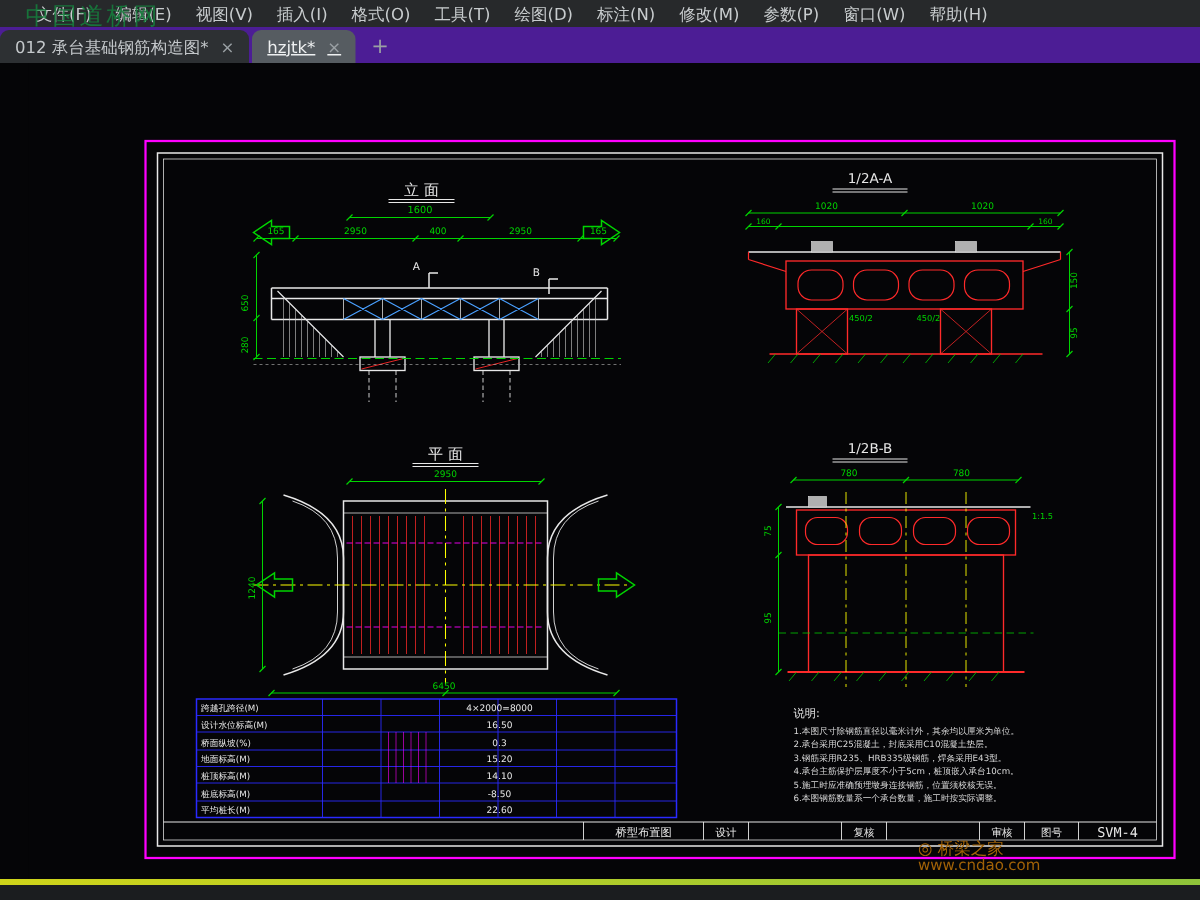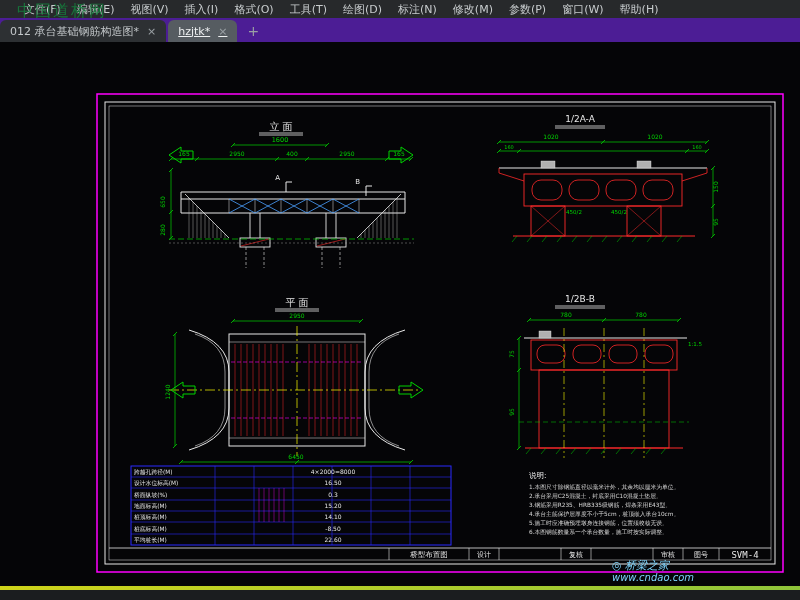--- a/index.html
+++ b/index.html
@@ -13,21 +13,21 @@
        border-radius:6px 6px 0 0;margin-right:2px;white-space:nowrap;}
   .tab.inactive{background:#2d3033;color:#c4c8cb;}
   .tab.active{background:#565c61;color:#eef0f1;text-decoration:underline;}
   .tab .x{margin-left:8px;color:#9aa0a4;font-size:11px;}
   .newtab{color:#9aa0a4;font-size:14px;padding:0 8px;margin-bottom:3px;}
   .canvas{position:relative;width:800px;height:544px;background:#050507;margin-left:19px;}
   .statusline{height:4px;background:linear-gradient(to right,#cfd41a,#8fc43a);}
   .bottombar{height:10px;background:#1b1d1f;}
   .wm-top{position:absolute;left:17px;top:1px;color:#15803d;font-size:16px;
           letter-spacing:2px;opacity:.85;z-index:5;}
-  .wm-bottom{position:absolute;left:612px;top:560px;color:#7dd3fc;z-index:5;line-height:1.1;font-style:italic;}
+  .wm-bottom{position:absolute;left:612px;top:560px;color:#a16207;z-index:5;line-height:1.1;}
   .wm-bottom .nm{font-size:11px;}
   .wm-bottom .url{font-size:10px;}
   .ct{font-family:"DejaVu Sans Mono", monospace;}
   svg text{font-family:"DejaVu Sans", sans-serif;}
 </style>
 </head>
 <body>
 
 <div class="app">
 

